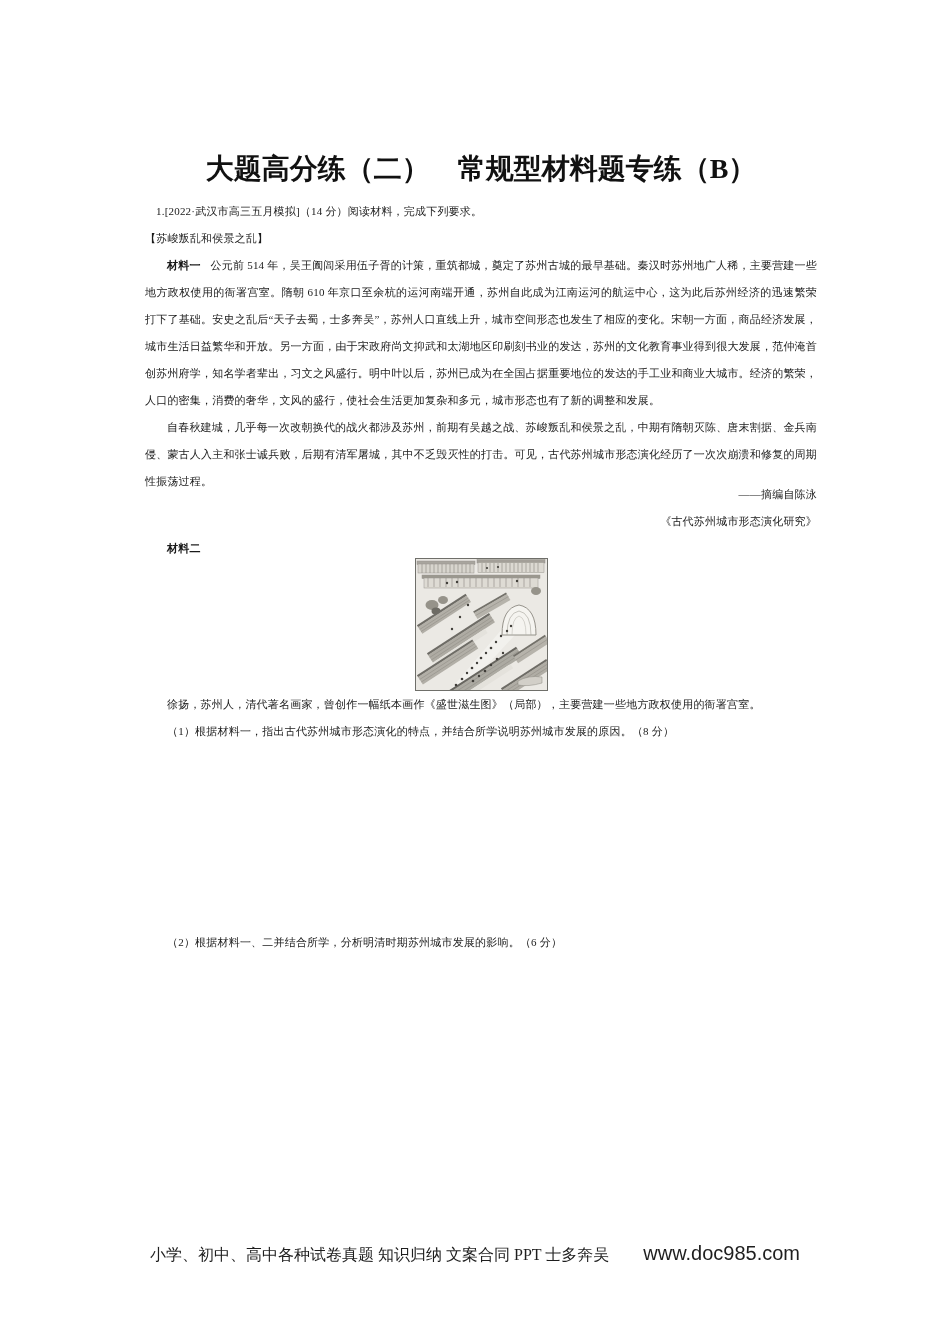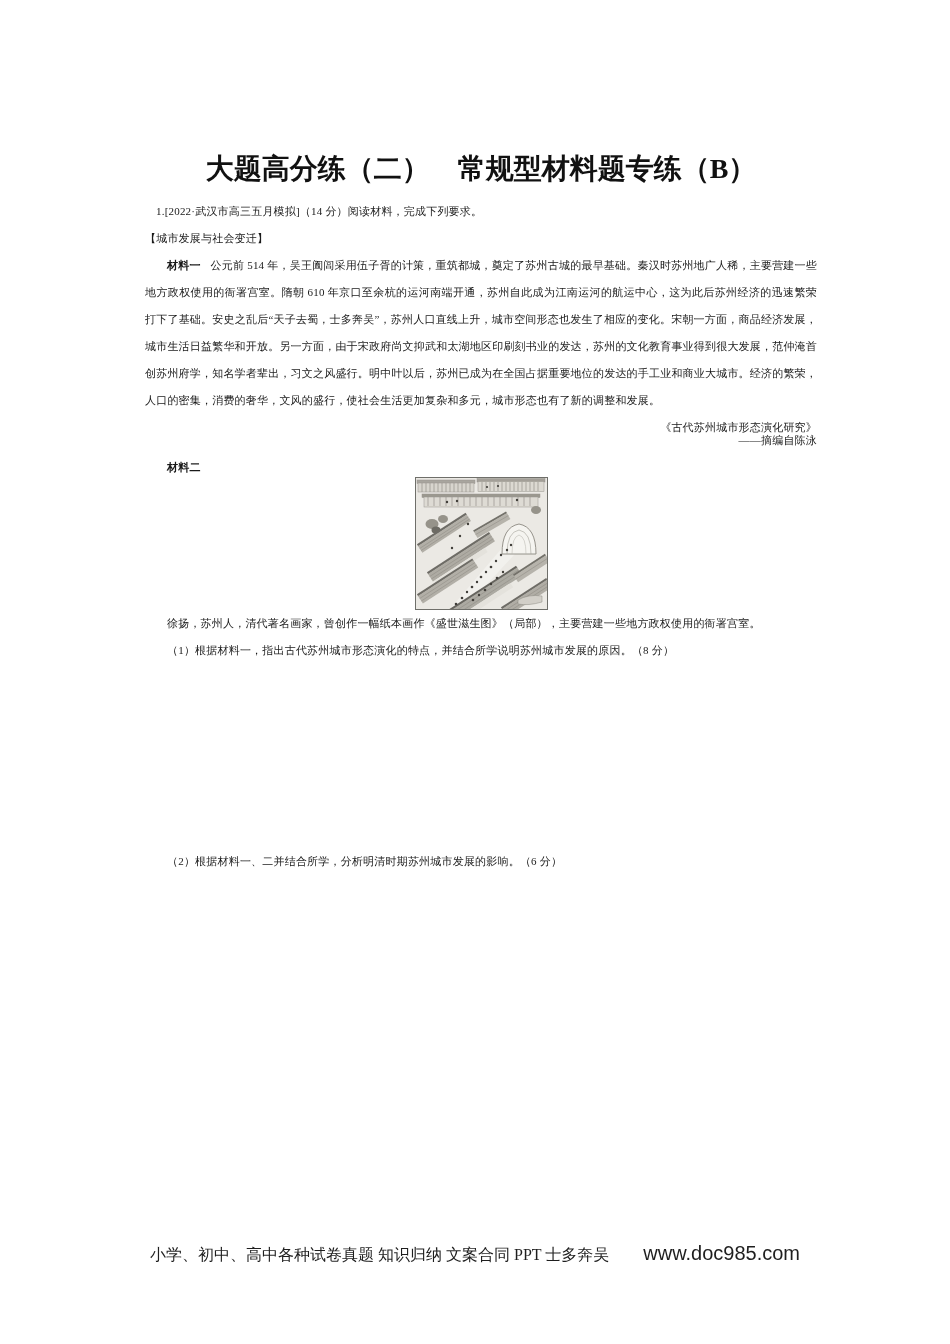--- a/index.html
+++ b/index.html
@@ -77,27 +77,28 @@
 </head>
 <body>
 
 <div class="sheet">
   <div class="content">
 
     <h1 class="title">大题高分练（二）　常规型材料题专练（B）</h1>
 
     <p class="indent1">1.[2022·武汉市高三五月模拟]（14 分）阅读材料，完成下列要求。</p>
 
-    <p>【城市发展与社会变迁】</p>
+    <p>【苏峻叛乱和侯景之乱】</p>
 
     <p class="indent2"><span class="mat-label">材料一</span><span>公元前 514 年，吴王阖闾采用伍子胥的计策，重筑都城，奠定了苏州古城的最早基础。秦汉时苏州地广人稀，主要营建一些地方政权使用的衙署宫室。隋朝 610 年京口至余杭的运河南端开通，苏州自此成为江南运河的航运中心，这为此后苏州经济的迅速繁荣打下了基础。安史之乱后“天子去蜀，士多奔吴”，苏州人口直线上升，城市空间形态也发生了相应的变化。宋朝一方面，商品经济发展，城市生活日益繁华和开放。另一方面，由于宋政府尚文抑武和太湖地区印刷刻书业的发达，苏州的文化教育事业得到很大发展，范仲淹首创苏州府学，知名学者辈出，习文之风盛行。明中叶以后，苏州已成为在全国占据重要地位的发达的手工业和商业大城市。经济的繁荣，人口的密集，消费的奢华，文风的盛行，使社会生活更加复杂和多元，城市形态也有了新的调整和发展。</span></p>
 
-
+    <p class="indent2">自春秋建城，几乎每一次改朝换代的战火都涉及苏州，前期有吴越之战、苏峻叛乱和侯景之乱，中期有隋朝灭陈、唐末割据、金兵南侵、蒙古人入主和张士诚兵败，后期有清军屠城，其中不乏毁灭性的打击。可见，古代苏州城市形态演化经历了一次次崩溃和修复的周期性振荡过程。</p>
+
+    <p class="right pull-up">——摘编自陈泳</p>
     <p class="right">《古代苏州城市形态演化研究》</p>
-    <p class="right pull-up">——摘编自陈泳</p>
 
     <p class="indent2 mat2-line">材料二</p>
 
     <div class="fig-wrap">
       <svg class="fig-frame" viewBox="0 0 131 131" xmlns="http://www.w3.org/2000/svg" role="img" aria-label="《盛世滋生图》（局部）">
         <rect x="0" y="0" width="131" height="131" fill="#ebe9e4"></rect>
 
         <g stroke="#98958e" stroke-width="0.5">
           <rect x="1" y="2" width="58" height="3.5" fill="#a8a59e"></rect>
           <rect x="2" y="5" width="56" height="9" fill="#d8d5ce"></rect>

